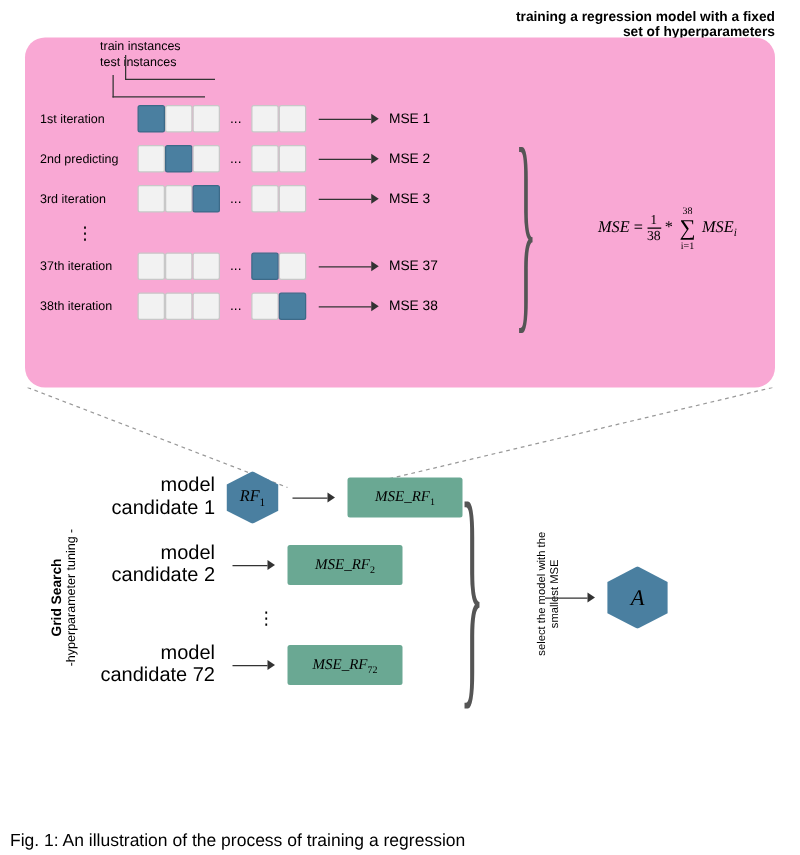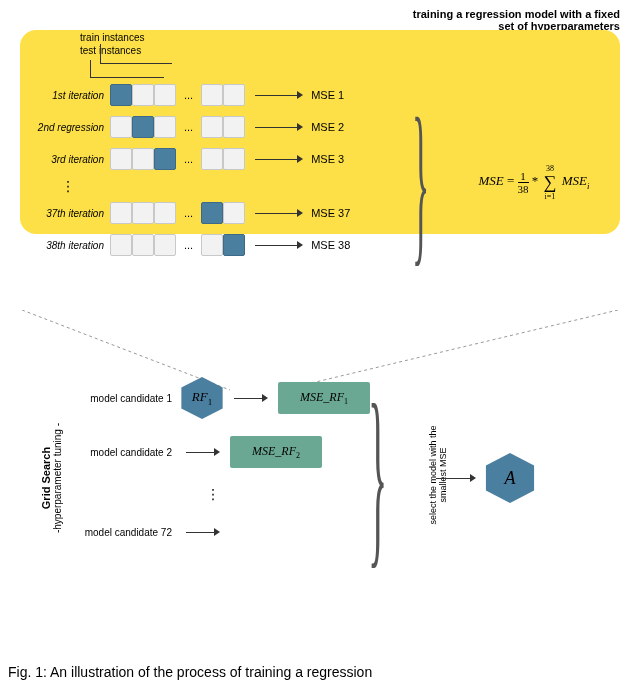--- a/index.html
+++ b/index.html
@@ -9,22 +9,22 @@
       font-family: Arial, sans-serif;
       background: #fff;
       position: relative;
       overflow: hidden;
     }
     .top-region {
       position: absolute;
       top: 30px;
       left: 20px;
       width: 600px;
-      height: 204px;
-      background: #fde047;
+      height: 280px;
+      background: #f9a8d4;
       border-radius: 16px;
       padding: 10px 10px 10px 12px;
     }
     .legend-top {
       position: absolute;
       top: 2px;
       left: 60px;
       font-size: 10px;
     }
     .legend-line1 { position: relative; }
@@ -44,23 +44,21 @@
     }
     .iter-row {
       display: flex;
       align-items: center;
       height: 26px;
       margin-bottom: 6px;
     }
     .iter-label {
       width: 78px;
       font-size: 10px;
-      text-align: right;
       padding-right: 6px;
-      font-style: italic;
     }
     .boxes {
       display: flex;
       gap: 0;
     }
     .box {
       width: 22px;
       height: 22px;
       background: #f2f2f2;
       border: 1px solid #c8c8c8;
@@ -184,21 +182,21 @@
     .gs-sub { display:block; font-weight: normal; font-size:10px; }
     .cand-row {
       display: flex;
       align-items: center;
       height: 40px;
       margin-bottom: 14px;
       margin-left: 42px;
     }
     .cand-label {
       width: 116px;
-      font-size: 10px;
+      font-size: 16px;
       text-align: right;
       padding-right: 6px;
     }
     .hexagon {
       width: 48px;
       height: 42px;
       background: #4a7fa0;
       clip-path: polygon(50% 0%, 93% 25%, 93% 75%, 50% 100%, 7% 75%, 7% 25%);
       display: flex;
       align-items: center;
@@ -332,21 +330,21 @@
         <div class="box"></div>
       </div>
       <div class="arrow-r">
           <div class="line"></div>
           <div class="head"></div>
         </div>
       <div class="mse-t">MSE 1</div>
     </div>
 
     <div class="iter-row">
-      <div class="iter-label">2nd regression</div>
+      <div class="iter-label">2nd predicting</div>
       <div class="boxes">
         <div class="box"></div>
         <div class="box filled"></div>
         <div class="box"></div>
         <span class="ellipsis-h">...</span>
         <div class="box"></div>
         <div class="box"></div>
       </div>
       <div class="arrow-r">
           <div class="line"></div>
@@ -466,20 +464,23 @@
   </div>
 
   <div class="cand-vellipsis">⋮</div>
 
   <div class="cand-row">
     <div class="cand-label">model candidate 72</div>
     <div class="arrow-r2">
         <div class="line"></div>
         <div class="head"></div>
       </div>
+    <div class="mse-box">
+      <span><span>MSE_RF</span><span class="sub">72</span></span>
+    </div>
   </div>
 
   <div class="right-brace2">
       <span class="brc">}</span>
     </div>
 
   <div class="select-label" style="left:408px; top:152px;">select the model with the smallest MSE</div>
 
   <div class="arrow-r3">
       <div class="line"></div>

